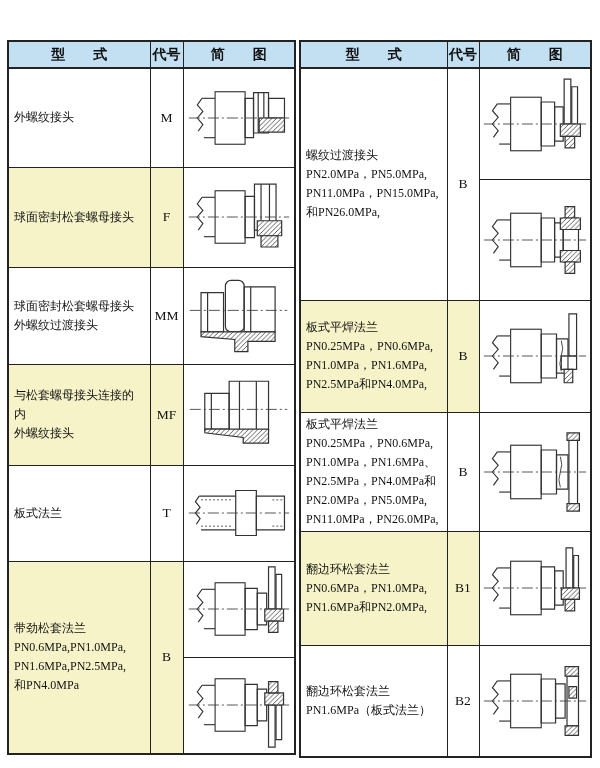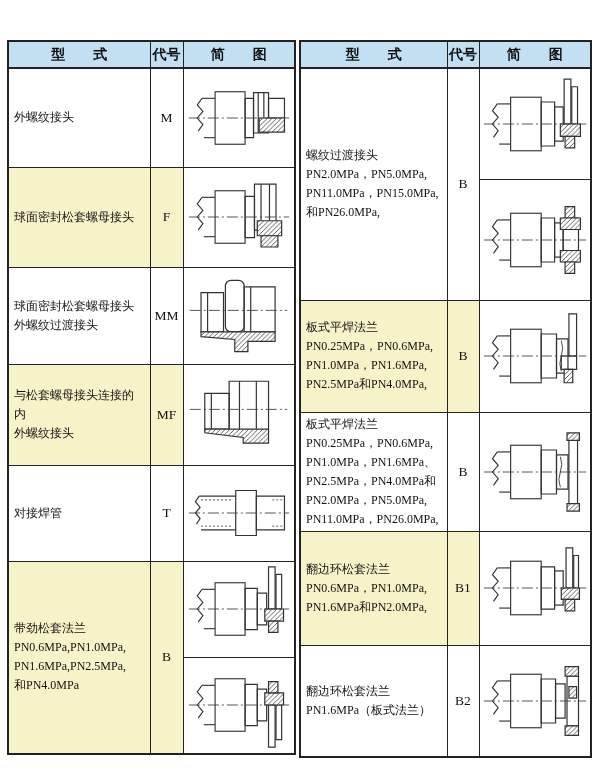--- a/index.html
+++ b/index.html
@@ -147,21 +147,21 @@
               <line x1="57" y1="12" x2="57" y2="65"></line>
               <line x1="75" y1="12" x2="75" y2="65"></line>
               <path d="M20,63 h68 v15 h-27 v-6 l-41,-5 z" fill="url(#hatch)"></path>
             </g>
             <line x1="4" y1="42" x2="108" y2="42" stroke="#444" stroke-width="0.9" stroke-dasharray="11 3 2 3"></line>
           </svg>
         </td>
       </tr>
 
       <tr style="height:96px">
-        <td class="type">对接焊管</td>
+        <td class="type">板式法兰</td>
         <td class="code">T</td>
         <td class="dcell">
           <svg class="diag" width="108" height="90" viewBox="0 0 113 96">
             <g stroke="#333" fill="none" stroke-width="1.2">
               <path d="M14,30 l-4,6 l5,6 l-5,6 l5,6 l-4,6"></path>
               <line x1="14" y1="30" x2="53" y2="30"></line>
               <line x1="16" y1="66" x2="53" y2="66"></line>
               <line x1="16" y1="34" x2="50" y2="34" stroke-dasharray="2 2" stroke-width="0.8"></line>
               <line x1="16" y1="62" x2="50" y2="62" stroke-dasharray="2 2" stroke-width="0.8"></line>
               <rect x="53" y="24" width="22" height="48"></rect>

